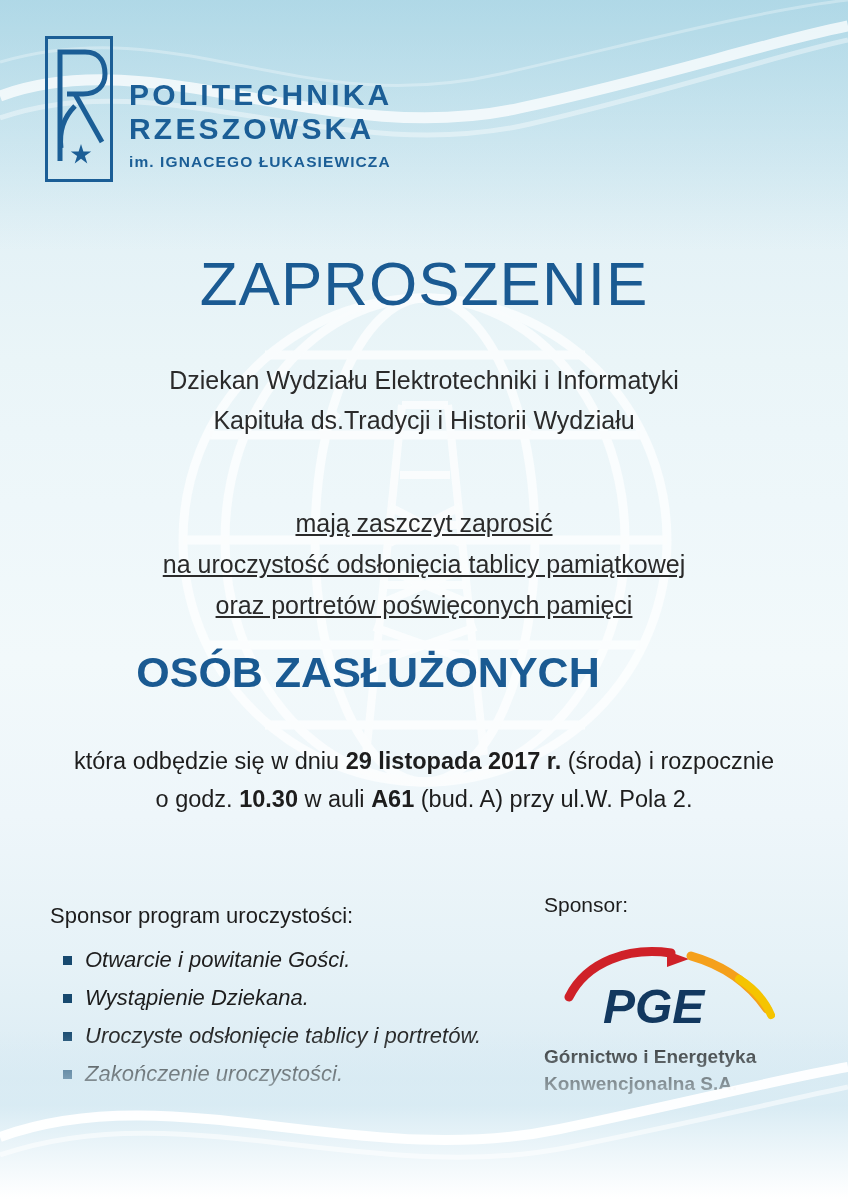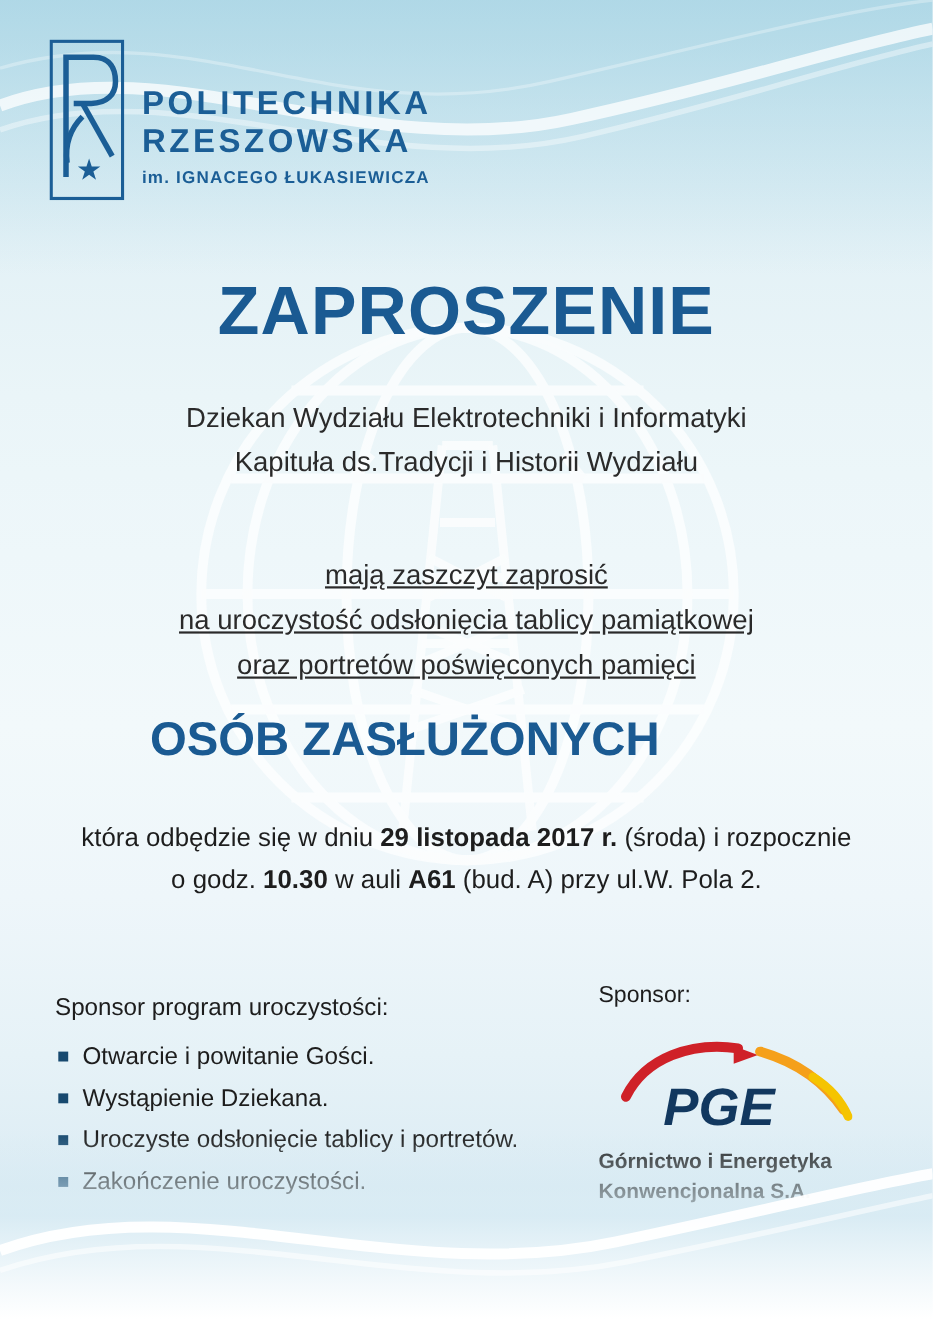--- a/index.html
+++ b/index.html
@@ -99,21 +99,21 @@
     color: #1b5e96;
   }
 
   
   .title {
     position: absolute;
     left: 0; top: 248px;
     width: 848px;
     text-align: center;
     font-size: 62px;
-    font-weight: bold;
+    font-weight: normal;
     letter-spacing: 1px;
     color: #1a5a92;
   }
 
   .para {
     position: absolute;
     width: 848px;
     left: 0;
     text-align: center;
     color: #2a2a2a;
@@ -156,22 +156,23 @@
     top: 903px;
     width: 520px;
     color: #1d1d1d;
   }
   .program-title {
     font-size: 22px;
     margin-bottom: 12px;
   }
   .program ul {
     list-style: none;
-    margin: 0;
+    margin: 10px;
     padding: 0;
+    font-style: italic;
   }
   .program li {
     position: relative;
     font-size: 22px;
     line-height: 38px;
     padding-left: 25px;
   }
   .program li::before {
     content: "";
     position: absolute;

